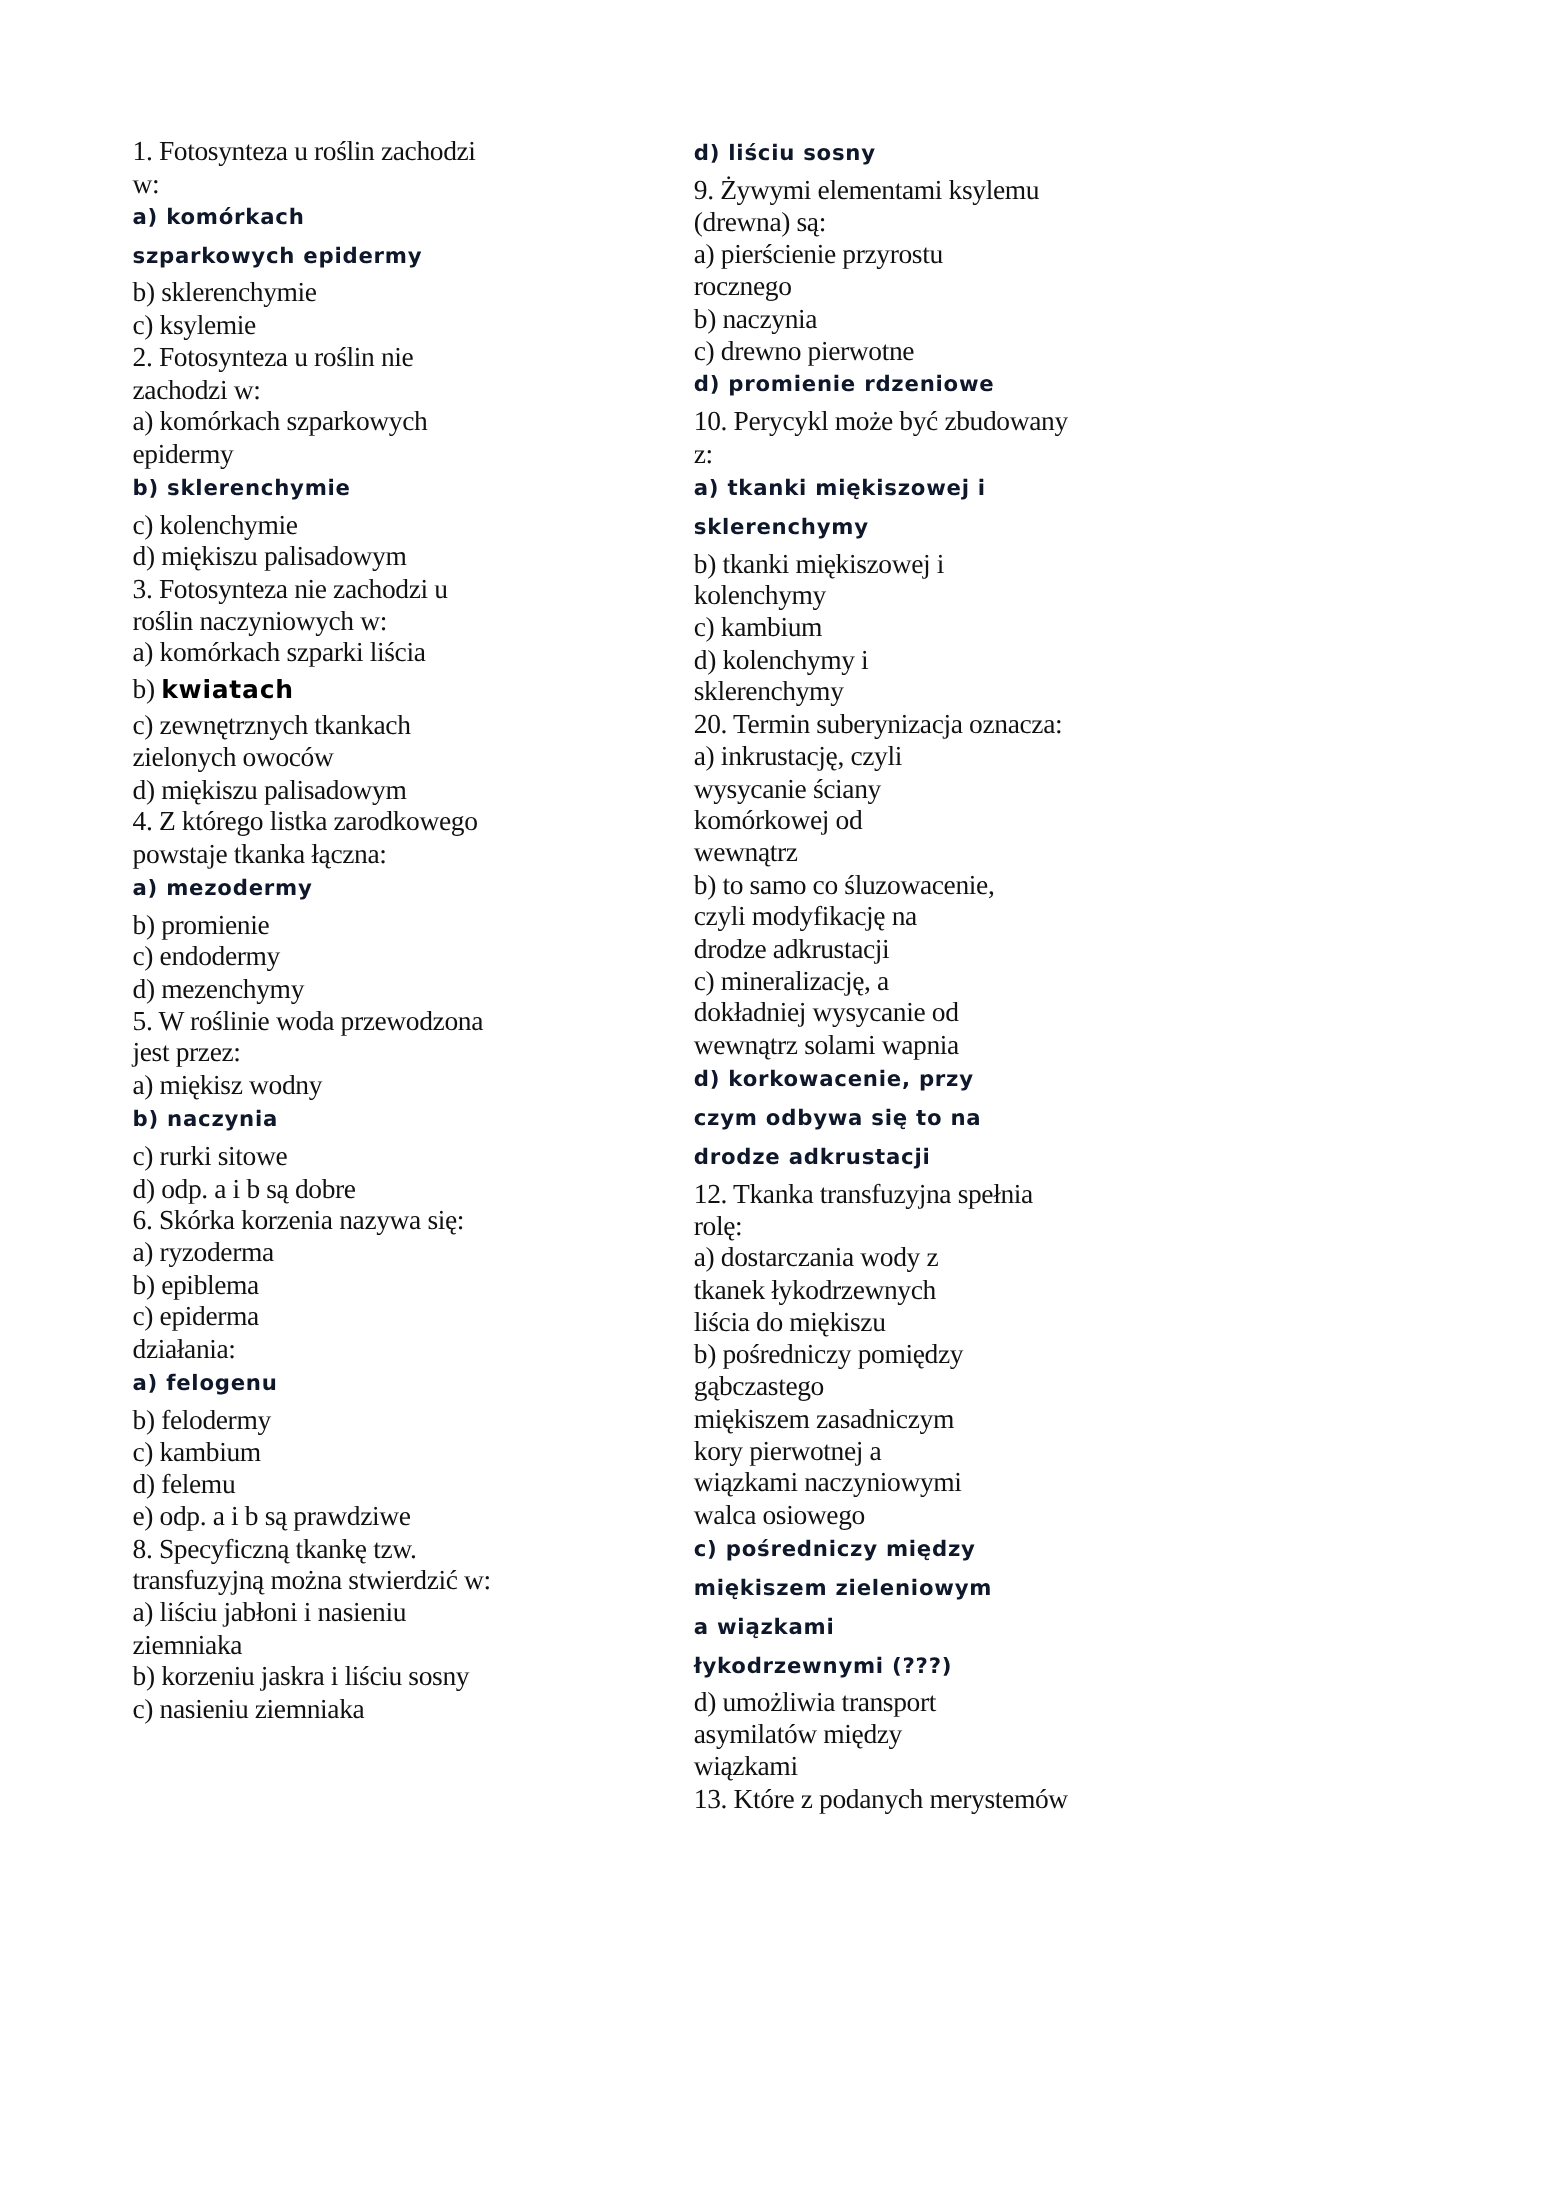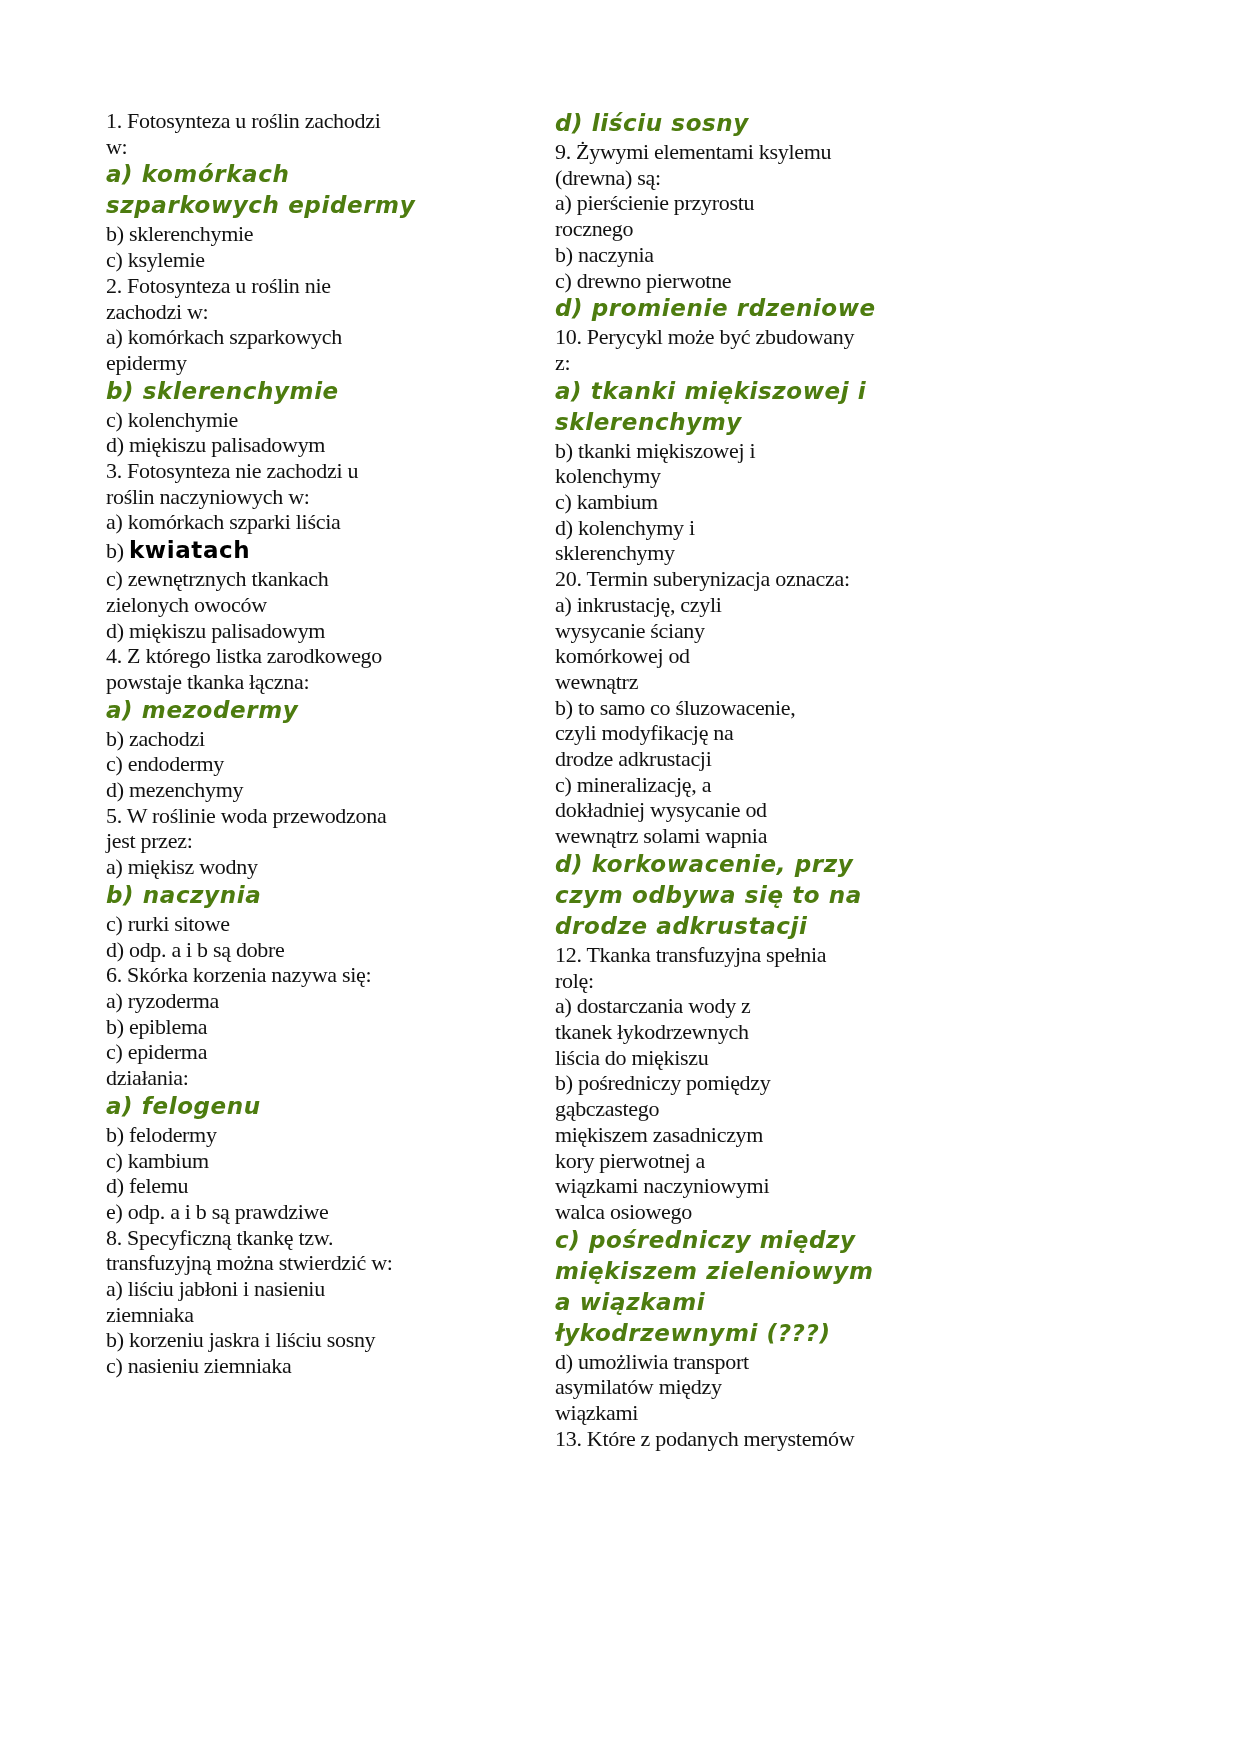--- a/index.html
+++ b/index.html
@@ -12,30 +12,29 @@
     font-family: "Liberation Serif", "DejaVu Serif", serif;
     font-size: 22px;
     line-height: 25.7px;
     color: #111;
     white-space: nowrap;
     letter-spacing: -0.3px;
   }
   .line.bold {
     font-family: "DejaVu Sans", "Liberation Sans", sans-serif;
     font-weight: bold;
-    font-size: 23px;
+    font-size: 17px;
     line-height: 31px;
-    color: #4d7c0f;
+    color: #0f172a;
     letter-spacing: 0.6px;
-    font-style: italic;
   }
   .line .b {
     font-family: "DejaVu Sans", "Liberation Sans", sans-serif;
     font-weight: bold;
-    font-size: 23px;
+    font-size: 20px;
     letter-spacing: 0.6px;
     color: #000;
   }
 </style>
 </head>
 <body>
 
 <div class="page">
   <div class="col col-left">
       <div class="line"><span>1. Fotosynteza u roślin zachodzi</span></div>
@@ -54,21 +53,21 @@
       <div class="line"><span>3. Fotosynteza nie zachodzi u</span></div>
       <div class="line"><span>roślin naczyniowych w:</span></div>
       <div class="line"><span>a) komórkach szparki liścia</span></div>
       <div class="line" style="line-height: 31px;"><span>b) </span><span class="b">kwiatach</span></div>
       <div class="line"><span>c) zewnętrznych tkankach</span></div>
       <div class="line"><span>zielonych owoców</span></div>
       <div class="line"><span>d) miękiszu palisadowym</span></div>
       <div class="line"><span>4. Z którego listka zarodkowego</span></div>
       <div class="line"><span>powstaje tkanka łączna:</span></div>
       <div class="line bold"><span>a) mezodermy</span></div>
-      <div class="line"><span>b) zachodzi</span></div>
+      <div class="line"><span>b) promienie</span></div>
       <div class="line"><span>c) endodermy</span></div>
       <div class="line"><span>d) mezenchymy</span></div>
       <div class="line"><span>5. W roślinie woda przewodzona</span></div>
       <div class="line"><span>jest przez:</span></div>
       <div class="line"><span>a) miękisz wodny</span></div>
       <div class="line bold"><span>b) naczynia</span></div>
       <div class="line"><span>c) rurki sitowe</span></div>
       <div class="line"><span>d) odp. a i b są dobre</span></div>
       <div class="line"><span>6. Skórka korzenia nazywa się:</span></div>
       <div class="line"><span>a) ryzoderma</span></div>

